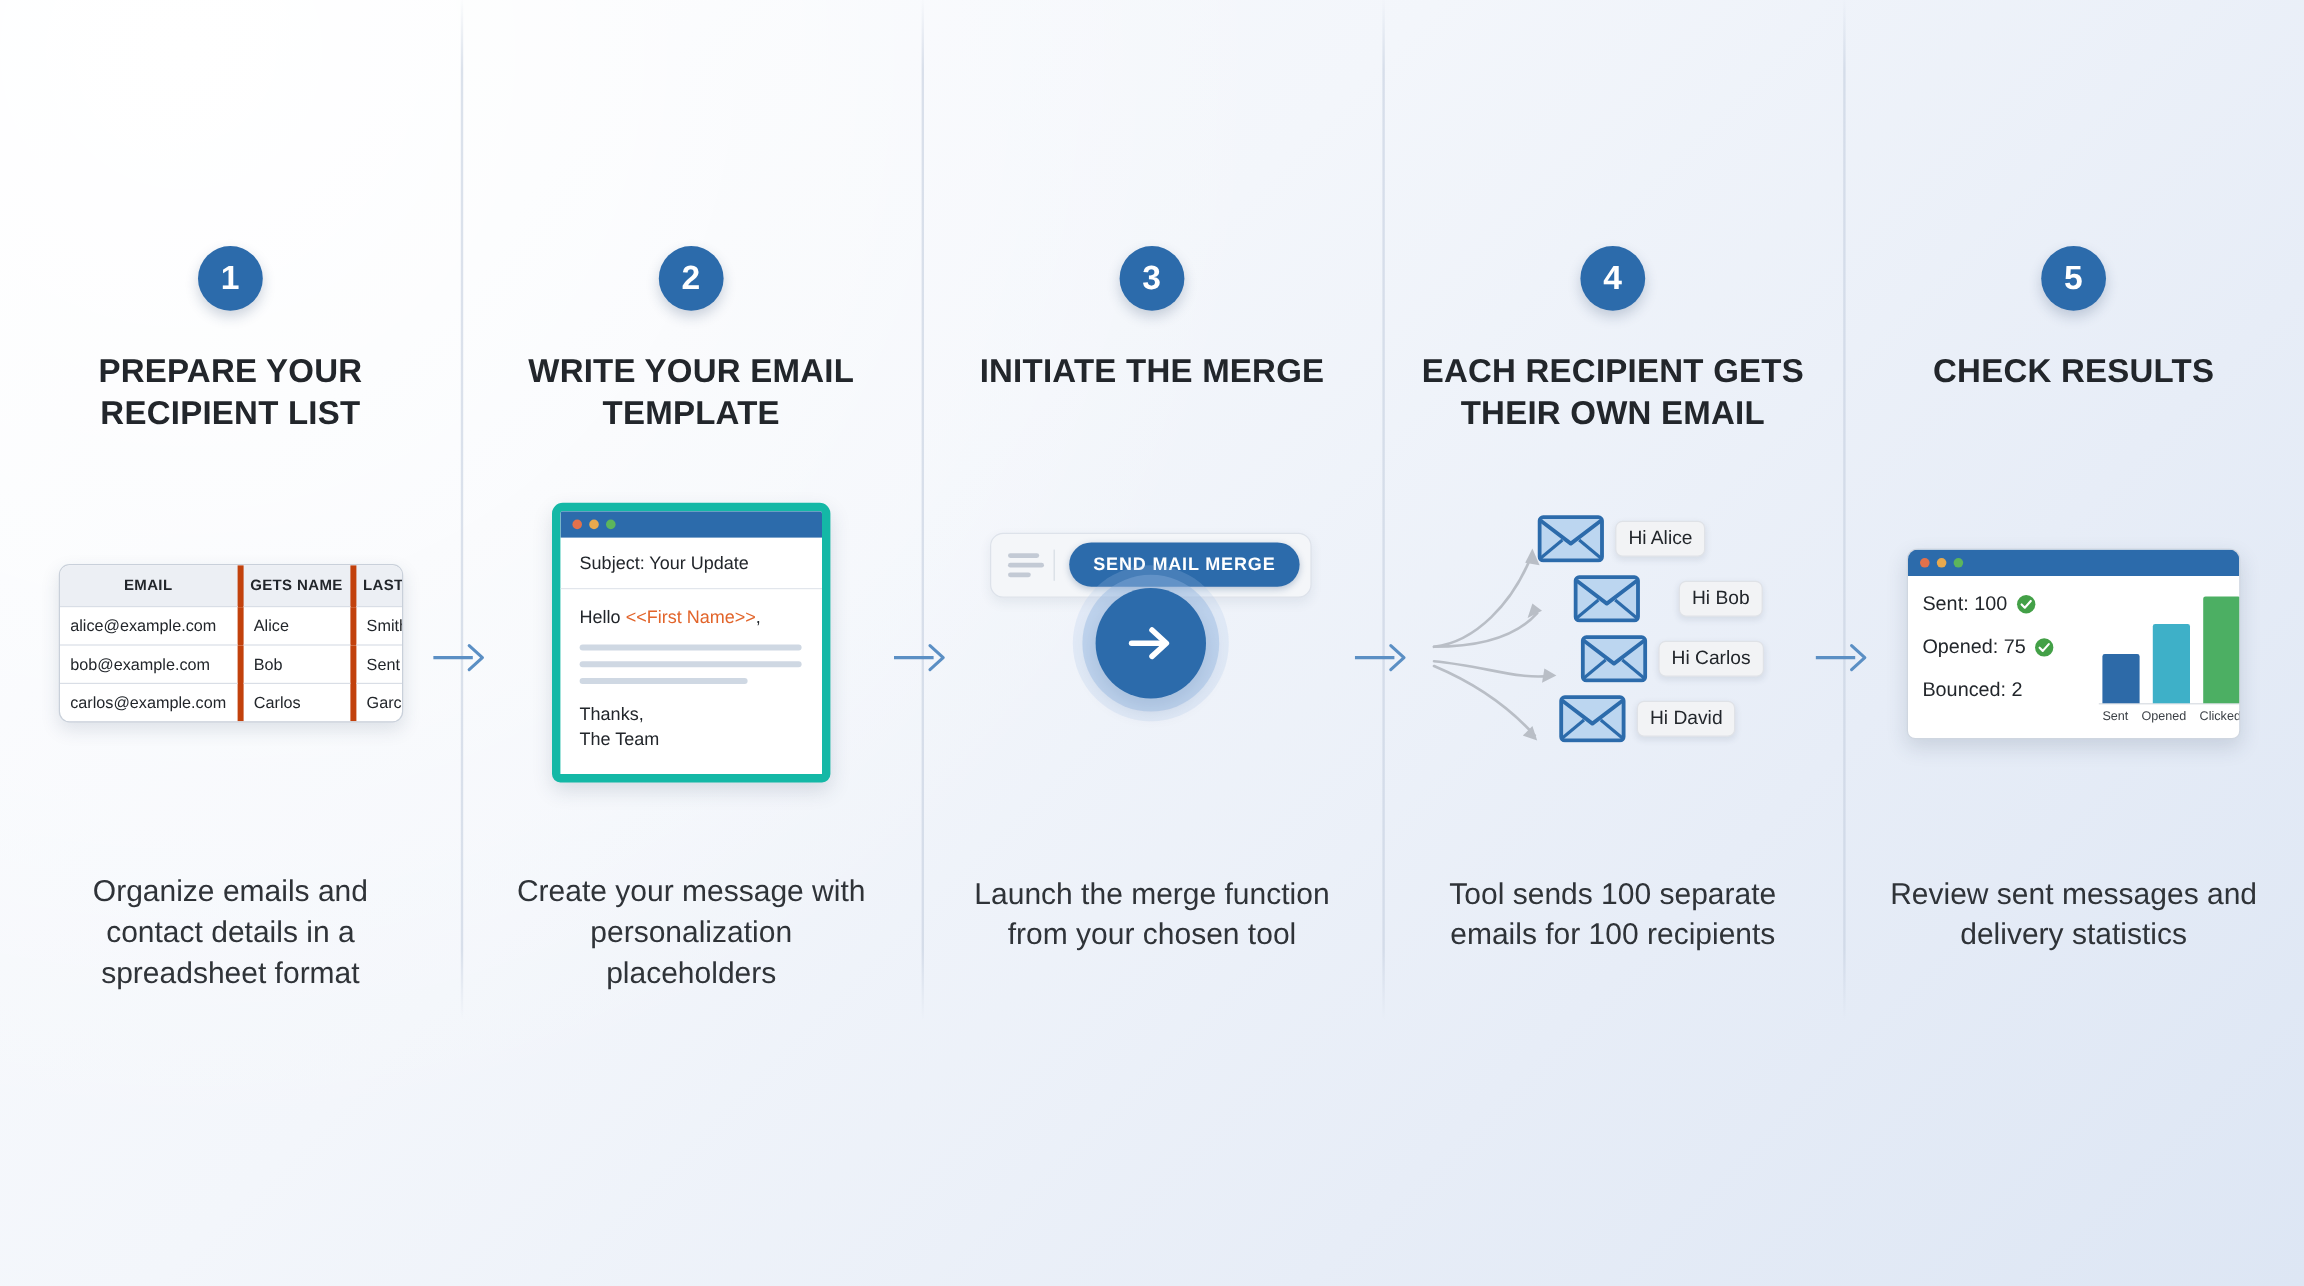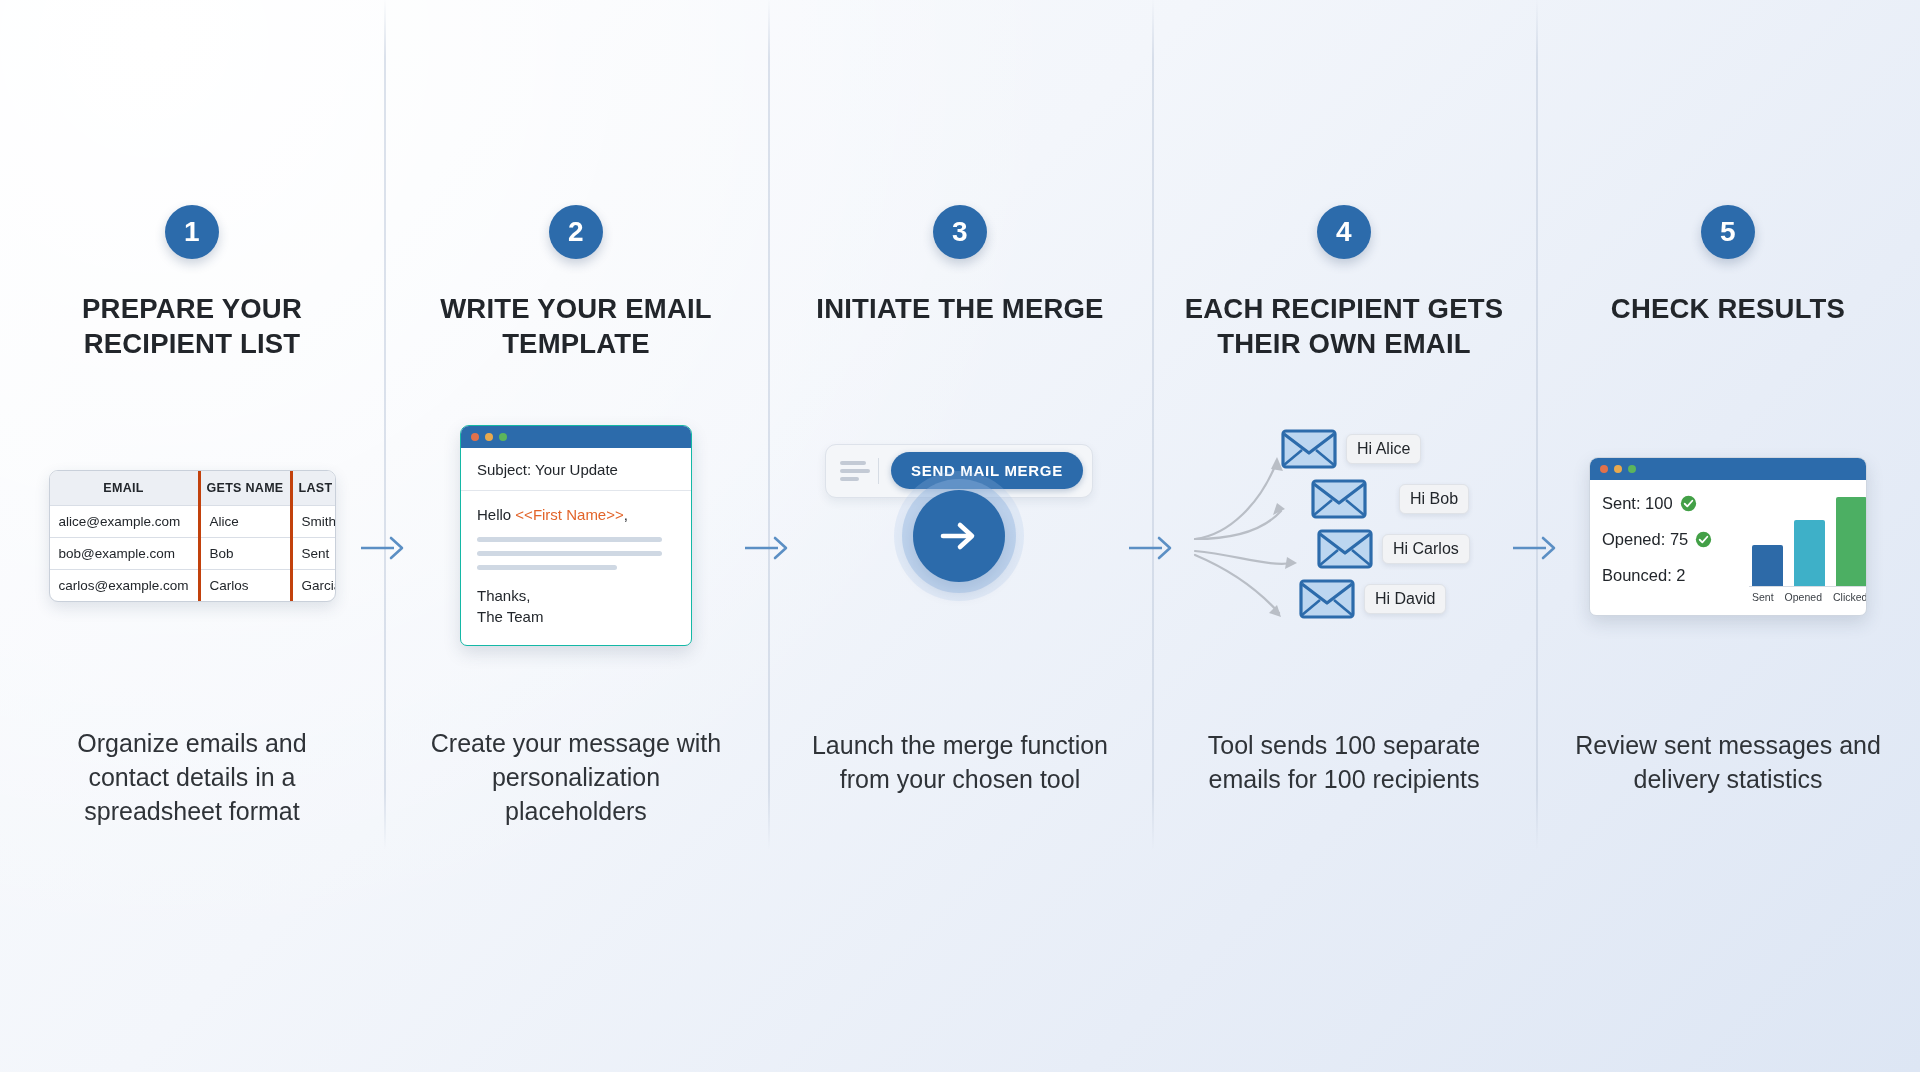--- a/index.html
+++ b/index.html
@@ -105,21 +105,21 @@
     border-radius: 9px;
     overflow: hidden;
     border: 1px solid #c9d0da;
     background: #fff;
     box-shadow: 0 6px 15px rgba(40,60,90,.13);
     font-size: 13.5px;
     color: #22262b;
   }
   .sheet table { border-collapse: collapse; width: 100%; }
   .sheet th, .sheet td {
-    border-right: 3px solid #c2410c;
+    border-right: 5px solid #c2410c;
     border-bottom: 1px solid #d9dee6;
     text-align: left;
     padding: 8px 9px;
     white-space: nowrap;
   }
   .sheet th {
     background: #eceff4;
     font-size: 12.5px;
     font-weight: bold;
     text-align: center;
@@ -130,21 +130,21 @@
   .sheet th:last-child, .sheet td:last-child { border-right: none; }
   .sheet td.c-email { width: 130px; }
   .sheet td.c-first { width: 78px; }
 
   
   .win {
     width: 232px;
     border-radius: 9px 9px 7px 7px;
     overflow: hidden;
     background: #fff;
-    border: 1px solid #14b8a6;
+    border: 7px solid #14b8a6;
     box-shadow: 0 7px 17px rgba(40,60,90,.15);
   }
   .win-bar {
     height: 22px;
     background: #2c6bab;
     display: flex;
     align-items: center;
     gap: 6px;
     padding-left: 10px;
   }

